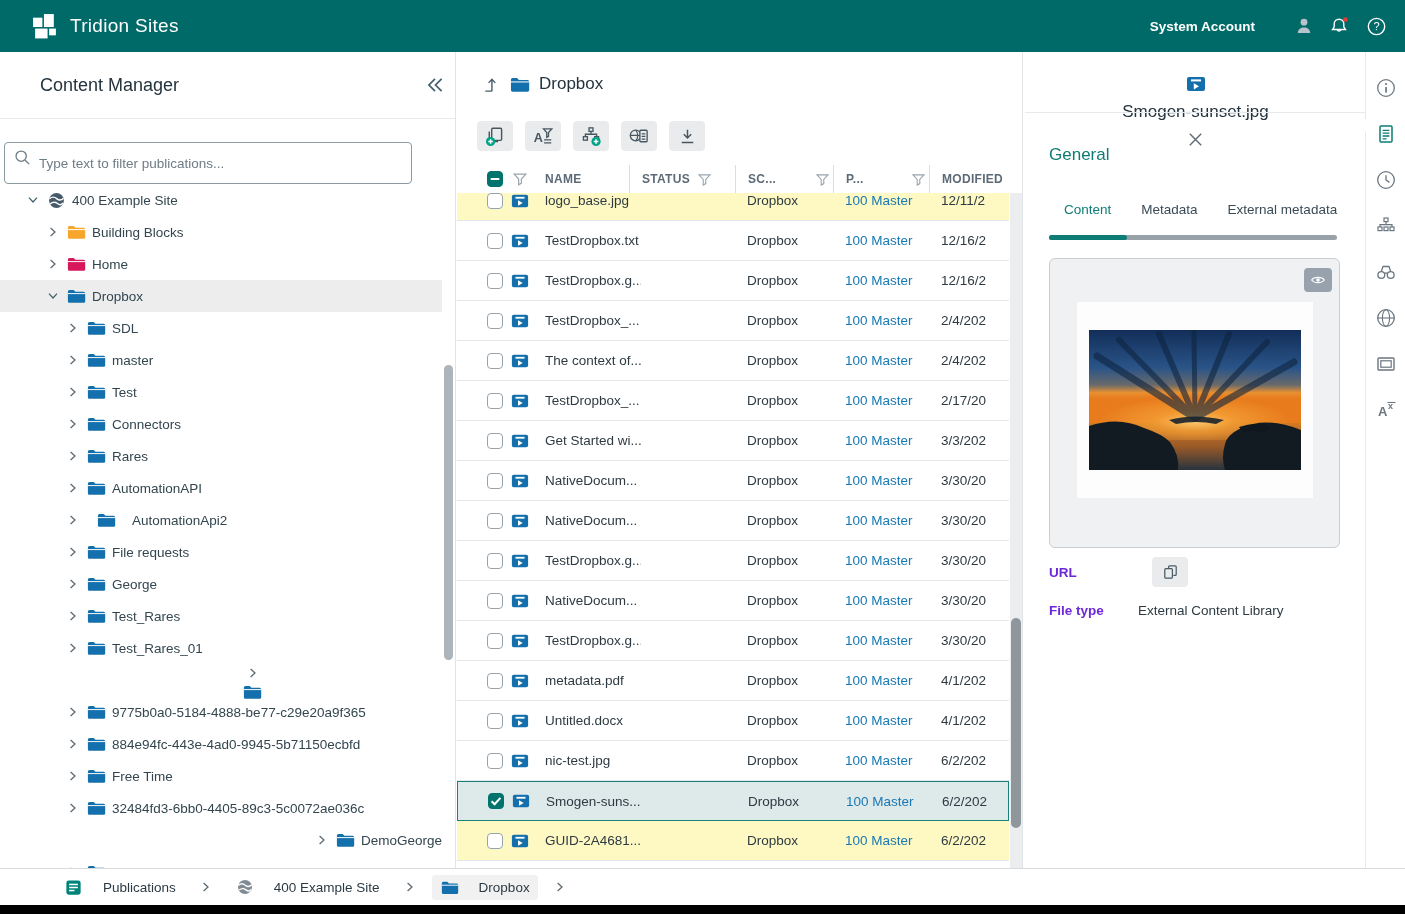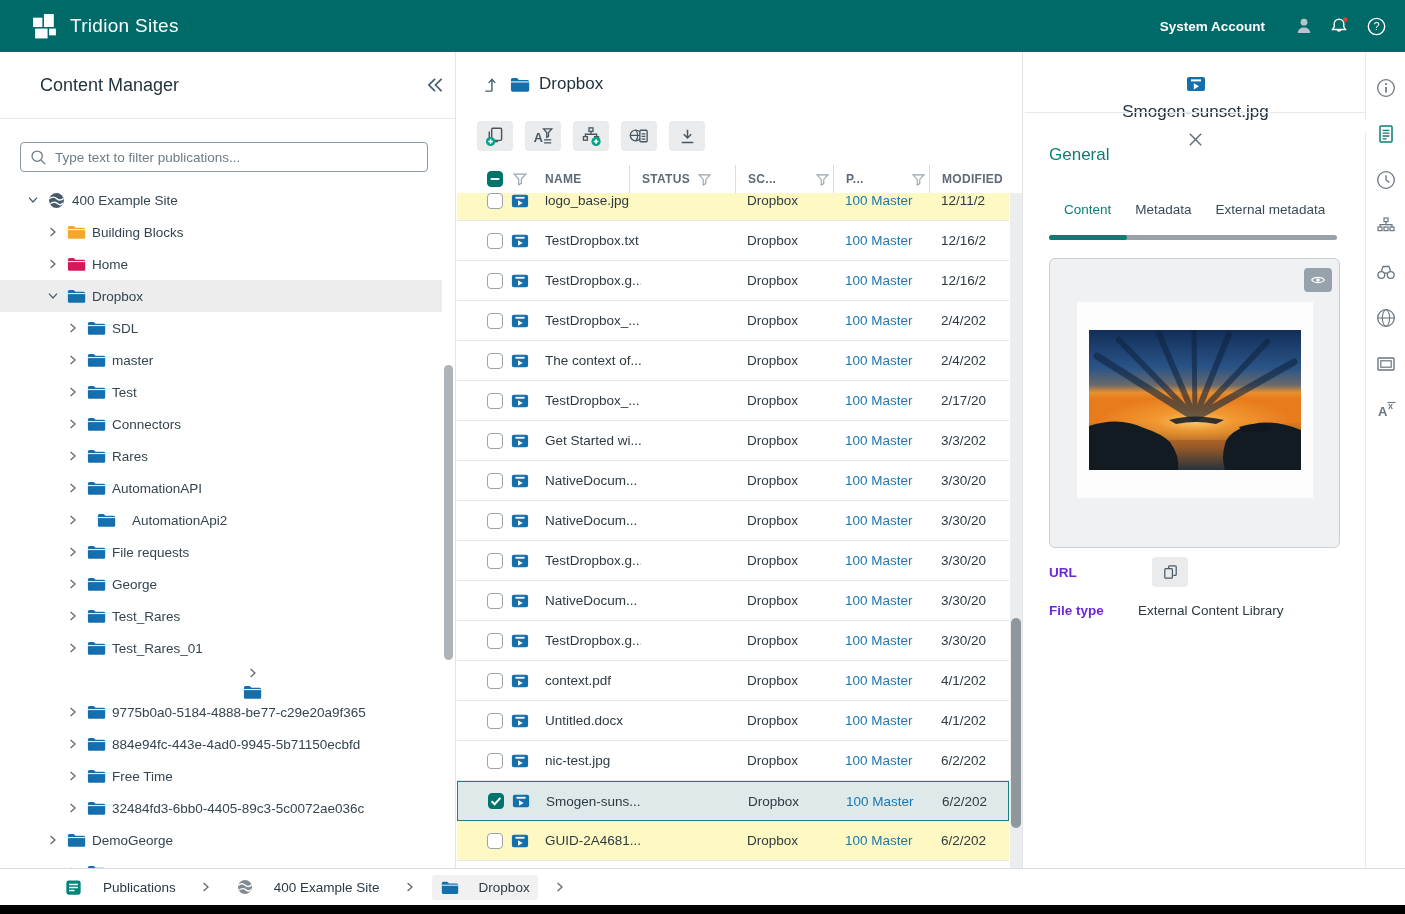--- a/index.html
+++ b/index.html
@@ -6,36 +6,36 @@
   html,body { width:1405px; height:914px; overflow:hidden; }
   body { font-family:"Liberation Sans", sans-serif; color:#33464F; background:#fff; }
   .app { position:relative; width:1405px; height:914px; overflow:hidden; background:#fff; }
 
   
   .topbar { position:absolute; left:0; top:0; width:1405px; height:52px; background:#006A68;
             display:flex; align-items:center; padding:0 18px; }
   .topbar .logo { width:27px; height:27px; margin-left:14px; }
   .topbar .product { color:#fff; font-size:19px; font-weight:400; letter-spacing:.3px; margin-left:11px; }
   .topbar .spacer { flex:1; }
-  .topbar .account { color:#fff; font-size:13.5px; font-weight:700; margin-right:14px; }
+  .topbar .account { color:#fff; font-size:13.5px; font-weight:700; margin-right:24px; }
   .tb-ic { width:22px; height:22px; margin-left:14px; position:relative; display:flex; align-items:center; justify-content:center; cursor:pointer; }
 
   
   .panel { position:absolute; top:52px; height:816px; background:#fff; }
   .left-panel  { left:0;    width:456px; border-right:1px solid #E2E5E7; }
   .mid-panel   { left:457px; width:566px; border-right:1px solid #E2E5E7; }
   .right-panel { left:1025px; width:341px; border-right:1px solid #E7EAEC; }
   .icon-strip  { left:1366px; width:39px; display:flex; flex-direction:column; align-items:center; padding-top:23px; gap:20px; }
 
   
   .lp-head { position:absolute; left:16px; top:0; width:100%; height:66px; display:flex; align-items:center; padding:0 24px; }
   .lp-title { font-size:18px; color:#24343F; flex:1; }
   .collapse-btn { width:24px; height:24px; display:flex; align-items:center; justify-content:center; cursor:pointer; }
   .lp-divider { position:absolute; left:0; top:66px; width:100%; border-top:1px solid #E7EAEC; }
-  .search-wrap { position:absolute; left:20px; top:90px; width:408px; height:30px; }
+  .search-wrap { position:absolute; left:4px; top:90px; width:408px; height:42px; }
   .search-wrap input { width:100%; height:100%; border:1px solid #8C9AA3; border-radius:4px; padding:0 8px 0 34px;
        font-family:"Liberation Sans",sans-serif; font-size:13.5px; color:#33464F; outline:none; }
   .search-wrap input::placeholder { color:#6E7C86; }
   .search-wrap .mag { position:absolute; left:9px; top:6px; }
   .tree { position:absolute; left:0; top:132px; width:442px; height:684px; overflow:hidden; }
   .tree-row { height:32px; display:flex; align-items:center; font-size:13.5px; color:#33464F; cursor:pointer; }
   .tree-row.sel { background:#EDEDEE; }
   .tree-row .chev { width:18px; height:18px; flex:none; display:flex; align-items:center; justify-content:center; }
   .tree-row .tico { width:20px; height:20px; flex:none; margin:0 6px 0 4px; display:flex; align-items:center; justify-content:center; }
   .tree-row .lbl { white-space:nowrap; overflow:hidden; }
@@ -65,21 +65,21 @@
 
   
   .cb { width:16px; height:16px; border:1.5px solid #98A3AB; border-radius:4px; background:#fff; position:relative; cursor:pointer; }
   .cb.teal { background:#00736D; border-color:#00736D; }
 
   
   .rp-head { position:absolute; left:24px; top:22px; width:293px; display:flex; align-items:center; gap:8px;flex-direction:column; }
   .rp-title { font-size:17px; color:#24343F; flex:1; white-space:nowrap; overflow:hidden; }
   .rp-divider { position:absolute; left:0; top:60px; width:100%; border-top:1px solid #E7EAEC; }
   .rp-section { position:absolute; left:24px; top:93px; font-size:17px; color:#0D7C74; }
-  .tabs { position:absolute; left:24px; top:150px; display:flex; gap:24px; padding-left:15px; font-size:13.5px; color:#3A4A55; }
+  .tabs { position:absolute; left:24px; top:150px; display:flex; gap:30px; padding-left:15px; font-size:13.5px; color:#3A4A55; }
   .tab { cursor:pointer; padding-bottom:10px; }
   .tab.active { color:#0D7C74; }
   .tab-underline { position:absolute; left:24px; top:183px; width:288px; height:5px; border-radius:3px; background:#9AA2A9; }
   .tab-underline .seg { position:absolute; left:0; top:0; width:78px; height:5px; border-radius:3px; background:#0D7C74; }
   .preview-card { position:absolute; left:24px; top:206px; width:291px; height:290px; background:#F0F1F3;
                   border:1px solid #C9CED3; border-radius:6px; }
   .preview-inner { position:absolute; left:27px; top:43px; width:236px; height:196px; background:#FDFDFD; display:flex; align-items:center; justify-content:center; }
   .eye-btn { position:absolute; right:7px; top:9px; width:28px; height:24px; background:#97A2AC; border-radius:4px;
              display:flex; align-items:center; justify-content:center; cursor:pointer; }
   .field-label { position:absolute; left:24px; font-size:13.5px; font-weight:700; color:#6d28d9; }
@@ -430,21 +430,21 @@
             </svg>
           </span>
           <span class="tico">
             <svg viewBox="0 0 22 20" width="20" height="18">
               <path d="M2,5 c0-1 .8-1.8 1.8-1.8 h4.6 l2,2 h9 c1,0 1.8,.8 1.8,1.8 v8.8 c0,1-.8,1.8-1.8,1.8 H3.8 c-1,0-1.8-.8-1.8-1.8 Z" fill="#1470AC"></path>
               <rect x="2" y="6.7" width="19.2" height="1.2" fill="#fff" opacity=".9"></rect>
             </svg>
           </span>
           <span class="lbl">32484fd3-6bb0-4405-89c3-5c0072ae036c</span>
         </div>
-        <div class="tree-row" style="padding-left: 44px;">
+        <div class="tree-row" style="padding-left: 32px; justify-content: flex-end;">
           <span class="chev">
             <svg viewBox="0 0 20 20" width="16" height="16">
               <path d="M7,5 L12.5,10 L7,15" fill="none" stroke="#5B6A74" stroke-width="1.6"></path>
             </svg>
           </span>
           <span class="tico">
             <svg viewBox="0 0 22 20" width="20" height="18">
               <path d="M2,5 c0-1 .8-1.8 1.8-1.8 h4.6 l2,2 h9 c1,0 1.8,.8 1.8,1.8 v8.8 c0,1-.8,1.8-1.8,1.8 H3.8 c-1,0-1.8-.8-1.8-1.8 Z" fill="#1470AC"></path>
               <rect x="2" y="6.7" width="19.2" height="1.2" fill="#fff" opacity=".9"></rect>
             </svg>
@@ -741,21 +741,21 @@
         </div>
         <div class="trow grid-row">
           <span class="cb"></span>
           <span style="display: flex;">
             <svg viewBox="0 0 20 20" width="18" height="18">
               <rect x="1" y="3" width="18" height="14" rx="2" fill="#1470AC"></rect>
               <rect x="5" y="5.4" width="10" height="2" fill="#fff"></rect>
               <path d="M7.8,9.2 l5.2,3.1 -5.2,3.1 Z" fill="#fff"></path>
             </svg>
           </span>
-          <span class="name">context.pdf</span>
+          <span class="name">metadata.pdf</span>
           <span></span>
           <span class="schema">Dropbox</span>
           <span class="publink">100 Master</span>
           <span class="modif">4/1/202</span>
         </div>
         <div class="trow grid-row">
           <span class="cb"></span>
           <span style="display: flex;">
             <svg viewBox="0 0 20 20" width="18" height="18">
               <rect x="1" y="3" width="18" height="14" rx="2" fill="#1470AC"></rect>

